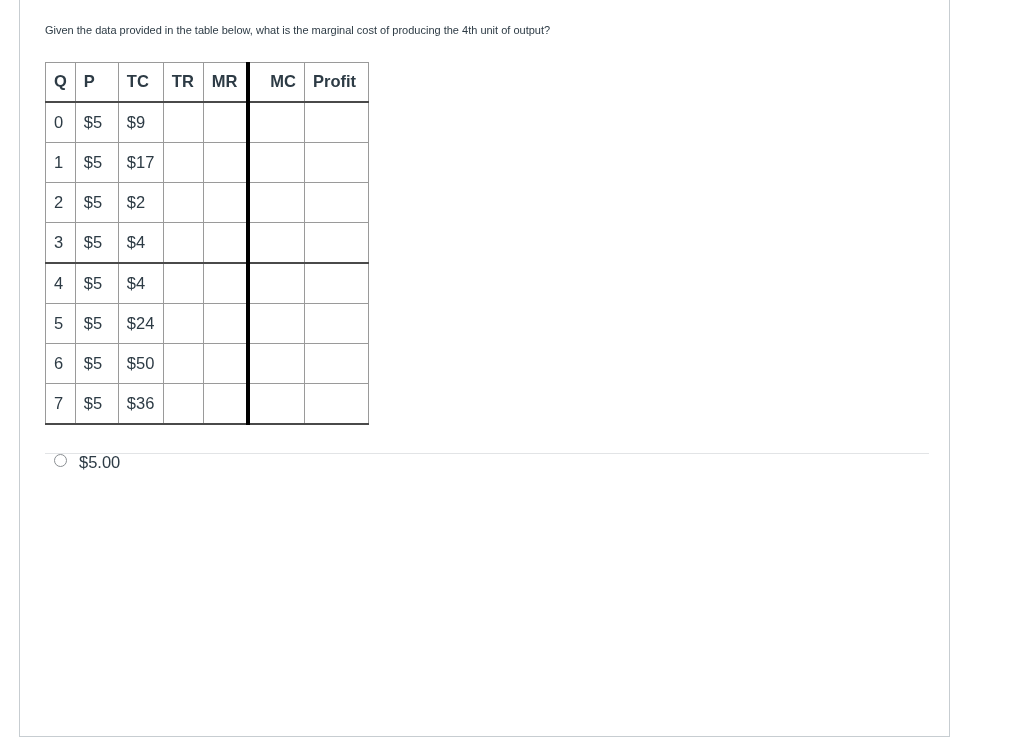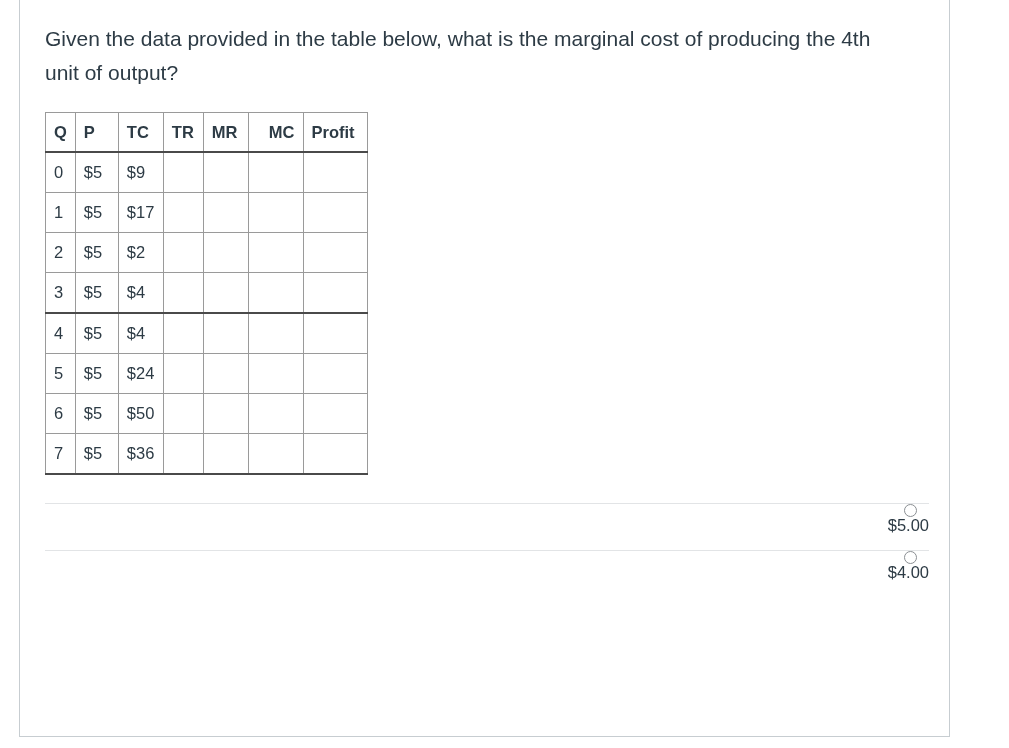--- a/index.html
+++ b/index.html
@@ -27,21 +27,21 @@
     box-sizing: border-box;
     background: #ffffff;
   }
 
   .panel-inner {
     padding: 24px 25px 0 25px;
   }
 
   
   .question-text {
-    font-size: 21px;
+    font-size: 11px;
     line-height: 1.62;
     color: #2d3b45;
     max-width: 865px;
     margin: 0 0 22px 0;
     font-weight: 400;
   }
 
   
   .table-wrap {
     margin: 0 0 0 0;
@@ -78,47 +78,46 @@
   }
 
   
   table.data-table tbody tr:last-child td {
     border-bottom: 2px solid #4a4a4a;
   }
 
   
   table.data-table th.col-mc,
   table.data-table td.col-mc {
-    border-left: 1px solid #000000;
+    border-left: 4px solid #000000;
     padding-left: 20px;
   }
 
   
   col.c-q      { width: 27px; }
   col.c-p      { width: 43px; }
   col.c-tc     { width: 45px; }
   col.c-tr     { width: 40px; }
   col.c-mr     { width: 45px; }
   col.c-mc     { width: 46px; }
   col.c-profit { width: 64px; }
 
   
   .answers {
     margin-top: 28px;
     width: 884px;
   }
 
   .answer-row {
     display: flex;
-    align-items: flex-end;
+    align-items: flex-start;
     height: 47px;
     border-top: 1px solid #e2e4e6;
     padding-left: 9px;
     box-sizing: border-box;
-    flex-direction: column;
   }
 
   .radio {
     width: 13px;
     height: 13px;
     border: 1px solid #8b8f93;
     border-radius: 50%;
     background: #ffffff;
     flex: 0 0 auto;
     margin-right: 12px;
@@ -236,20 +235,16 @@
           </tr>
         </tbody>
       </table>
     </div>
 
     <div class="answers">
       <div class="answer-row">
         <span class="radio"></span>
         <span class="answer-label">$5.00</span>
       </div>
-      <div class="answer-row">
-        <span class="radio"></span>
-        <span class="answer-label">$4.00</span>
-      </div>
     </div>
 
   </div>
 </div>
 
 </body></html>

